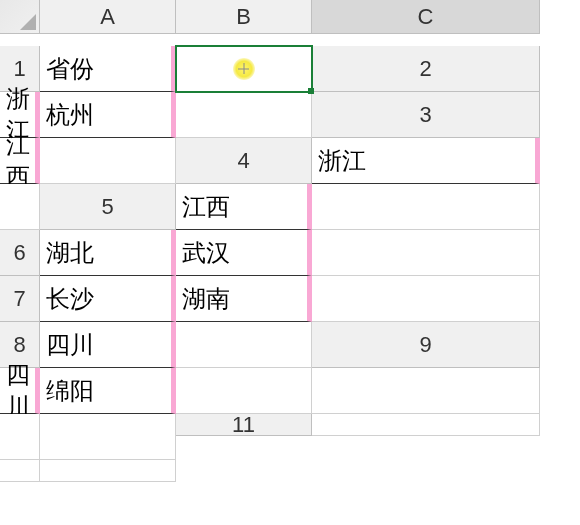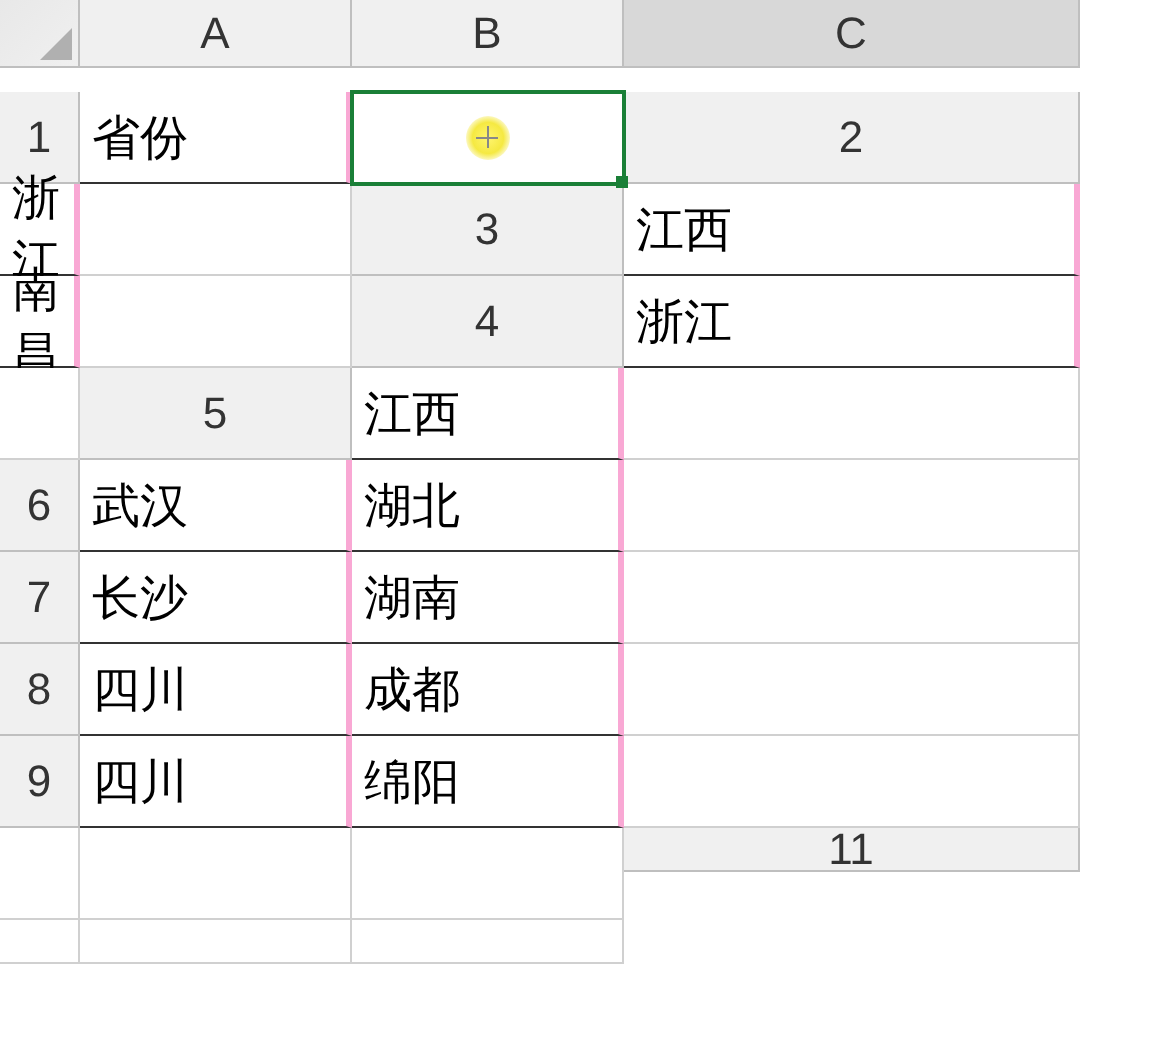--- a/index.html
+++ b/index.html
@@ -65,21 +65,21 @@
       border-right: 1px solid #d0d0d0;
       border-bottom: 1px solid #d0d0d0;
       display: flex;
       align-items: center;
       padding: 0 6px;
       font-size: 24px;
       color: #000;
       background: #fff;
     }
     .cell.data-border {
-      border-right: 3px solid #f9a8d4;
+      border-right: 5px solid #f9a8d4;
       border-bottom: 1px solid #333;
     }
     .selected-cell {
       position: relative;
       outline: 2px solid #1a7f37;
       outline-offset: -1px;
       z-index: 2;
     }
     .selected-cell::after {
       content: '';
@@ -134,48 +134,47 @@
   <div class="col-header selected">C</div>
 
   <div class="row-header">1</div>
   <div class="cell data-border">省份</div>
   <div class="cell selected-cell">
     <span class="cursor-icon"></span>
   </div>
 
   <div class="row-header">2</div>
   <div class="cell data-border">浙江</div>
+  <div class="cell data-border">杭州</div>
   <div class="cell"></div>
 
   <div class="row-header">3</div>
   <div class="cell data-border">江西</div>
-  <div class="cell data-border">南昌</div>
   <div class="cell"></div>
 
   <div class="row-header">4</div>
   <div class="cell data-border">浙江</div>
   <div class="cell"></div>
 
   <div class="row-header">5</div>
   <div class="cell data-border">江西</div>
   <div class="cell"></div>
 
   <div class="row-header">6</div>
+  <div class="cell data-border">湖北</div>
   <div class="cell data-border">武汉</div>
-  <div class="cell data-border">湖北</div>
   <div class="cell"></div>
 
   <div class="row-header">7</div>
   <div class="cell data-border">长沙</div>
   <div class="cell data-border">湖南</div>
   <div class="cell"></div>
 
   <div class="row-header">8</div>
   <div class="cell data-border">四川</div>
-  <div class="cell data-border">成都</div>
   <div class="cell"></div>
 
   <div class="row-header">9</div>
   <div class="cell data-border">四川</div>
   <div class="cell data-border">绵阳</div>
   <div class="cell"></div>
 
   <div class="cell"></div>
   <div class="cell"></div>
   <div class="cell"></div>

